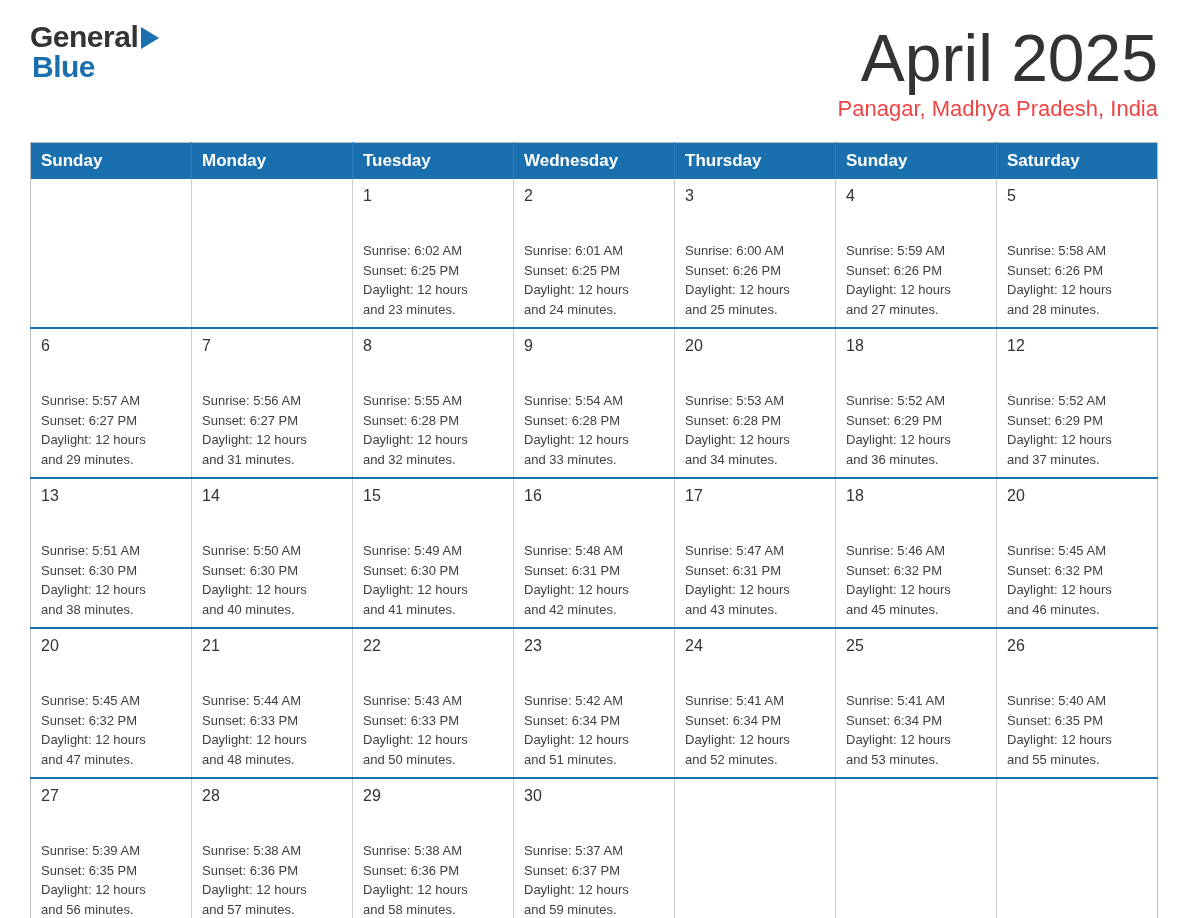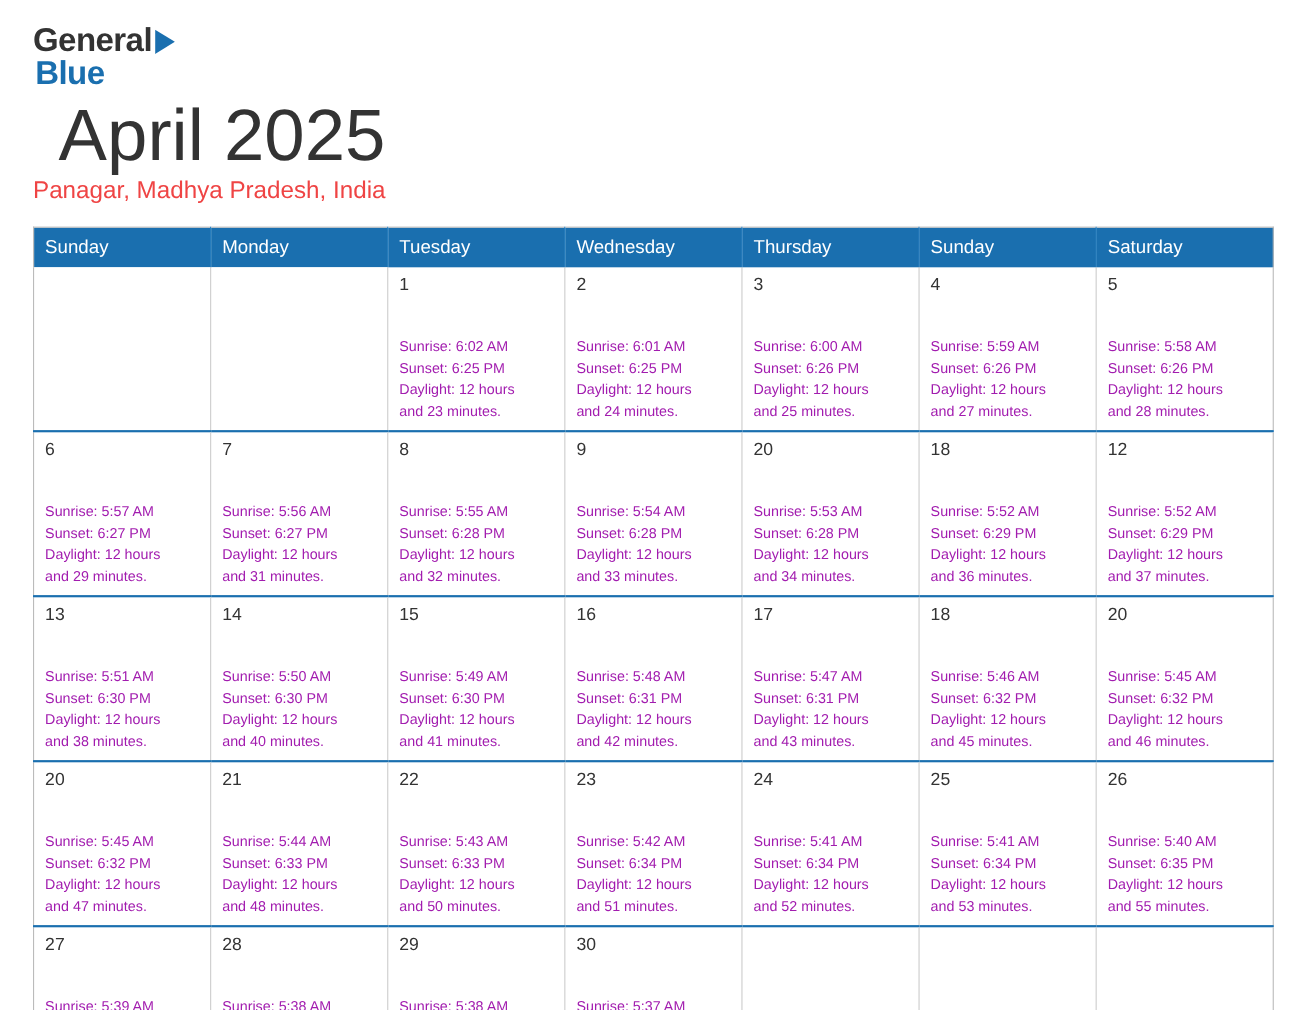--- a/index.html
+++ b/index.html
@@ -8,37 +8,36 @@
       background: #fff;
       width: 1188px;
       min-height: 918px;
       padding: 20px 30px;
     }
     .header {
       display: flex;
       justify-content: space-between;
       align-items: flex-start;
       margin-bottom: 20px;
-      flex-direction: column;
     }
     .title-section {
       text-align: right;
     }
     .calendar {
       width: 100%;
       border-collapse: collapse;
       border: 1px solid #bbb;
     }
     .calendar thead tr th {
       background-color: #1a6faf;
       color: #fff;
       padding: 8px 10px;
       text-align: left;
       font-size: 17px;
-      font-weight: normal;
+      font-weight: bold;
       border-right: 1px solid #2a7fbf;
     }
     .calendar thead tr th:last-child {
       border-right: none;
     }
     .calendar tbody tr td {
       vertical-align: top;
       padding: 8px 10px;
       border-right: 1px solid #ccc;
       border-bottom: 2px solid #1a6faf;
@@ -50,21 +49,21 @@
     .calendar tbody tr td:last-child {
       border-right: none;
     }
     .day-number {
       font-size: 16px;
       color: #333;
       margin-bottom: 4px;
       display: block;
     }
     .day-info {
-      color: #a21caf;
+      color: #404040;
       font-size: 13px;
       line-height: 1.5;
       margin-top: 36px;
     }
     .empty-cell {
       background: #fff;
     }
     .logo-wrapper {
       display: flex;
       flex-direction: column;

